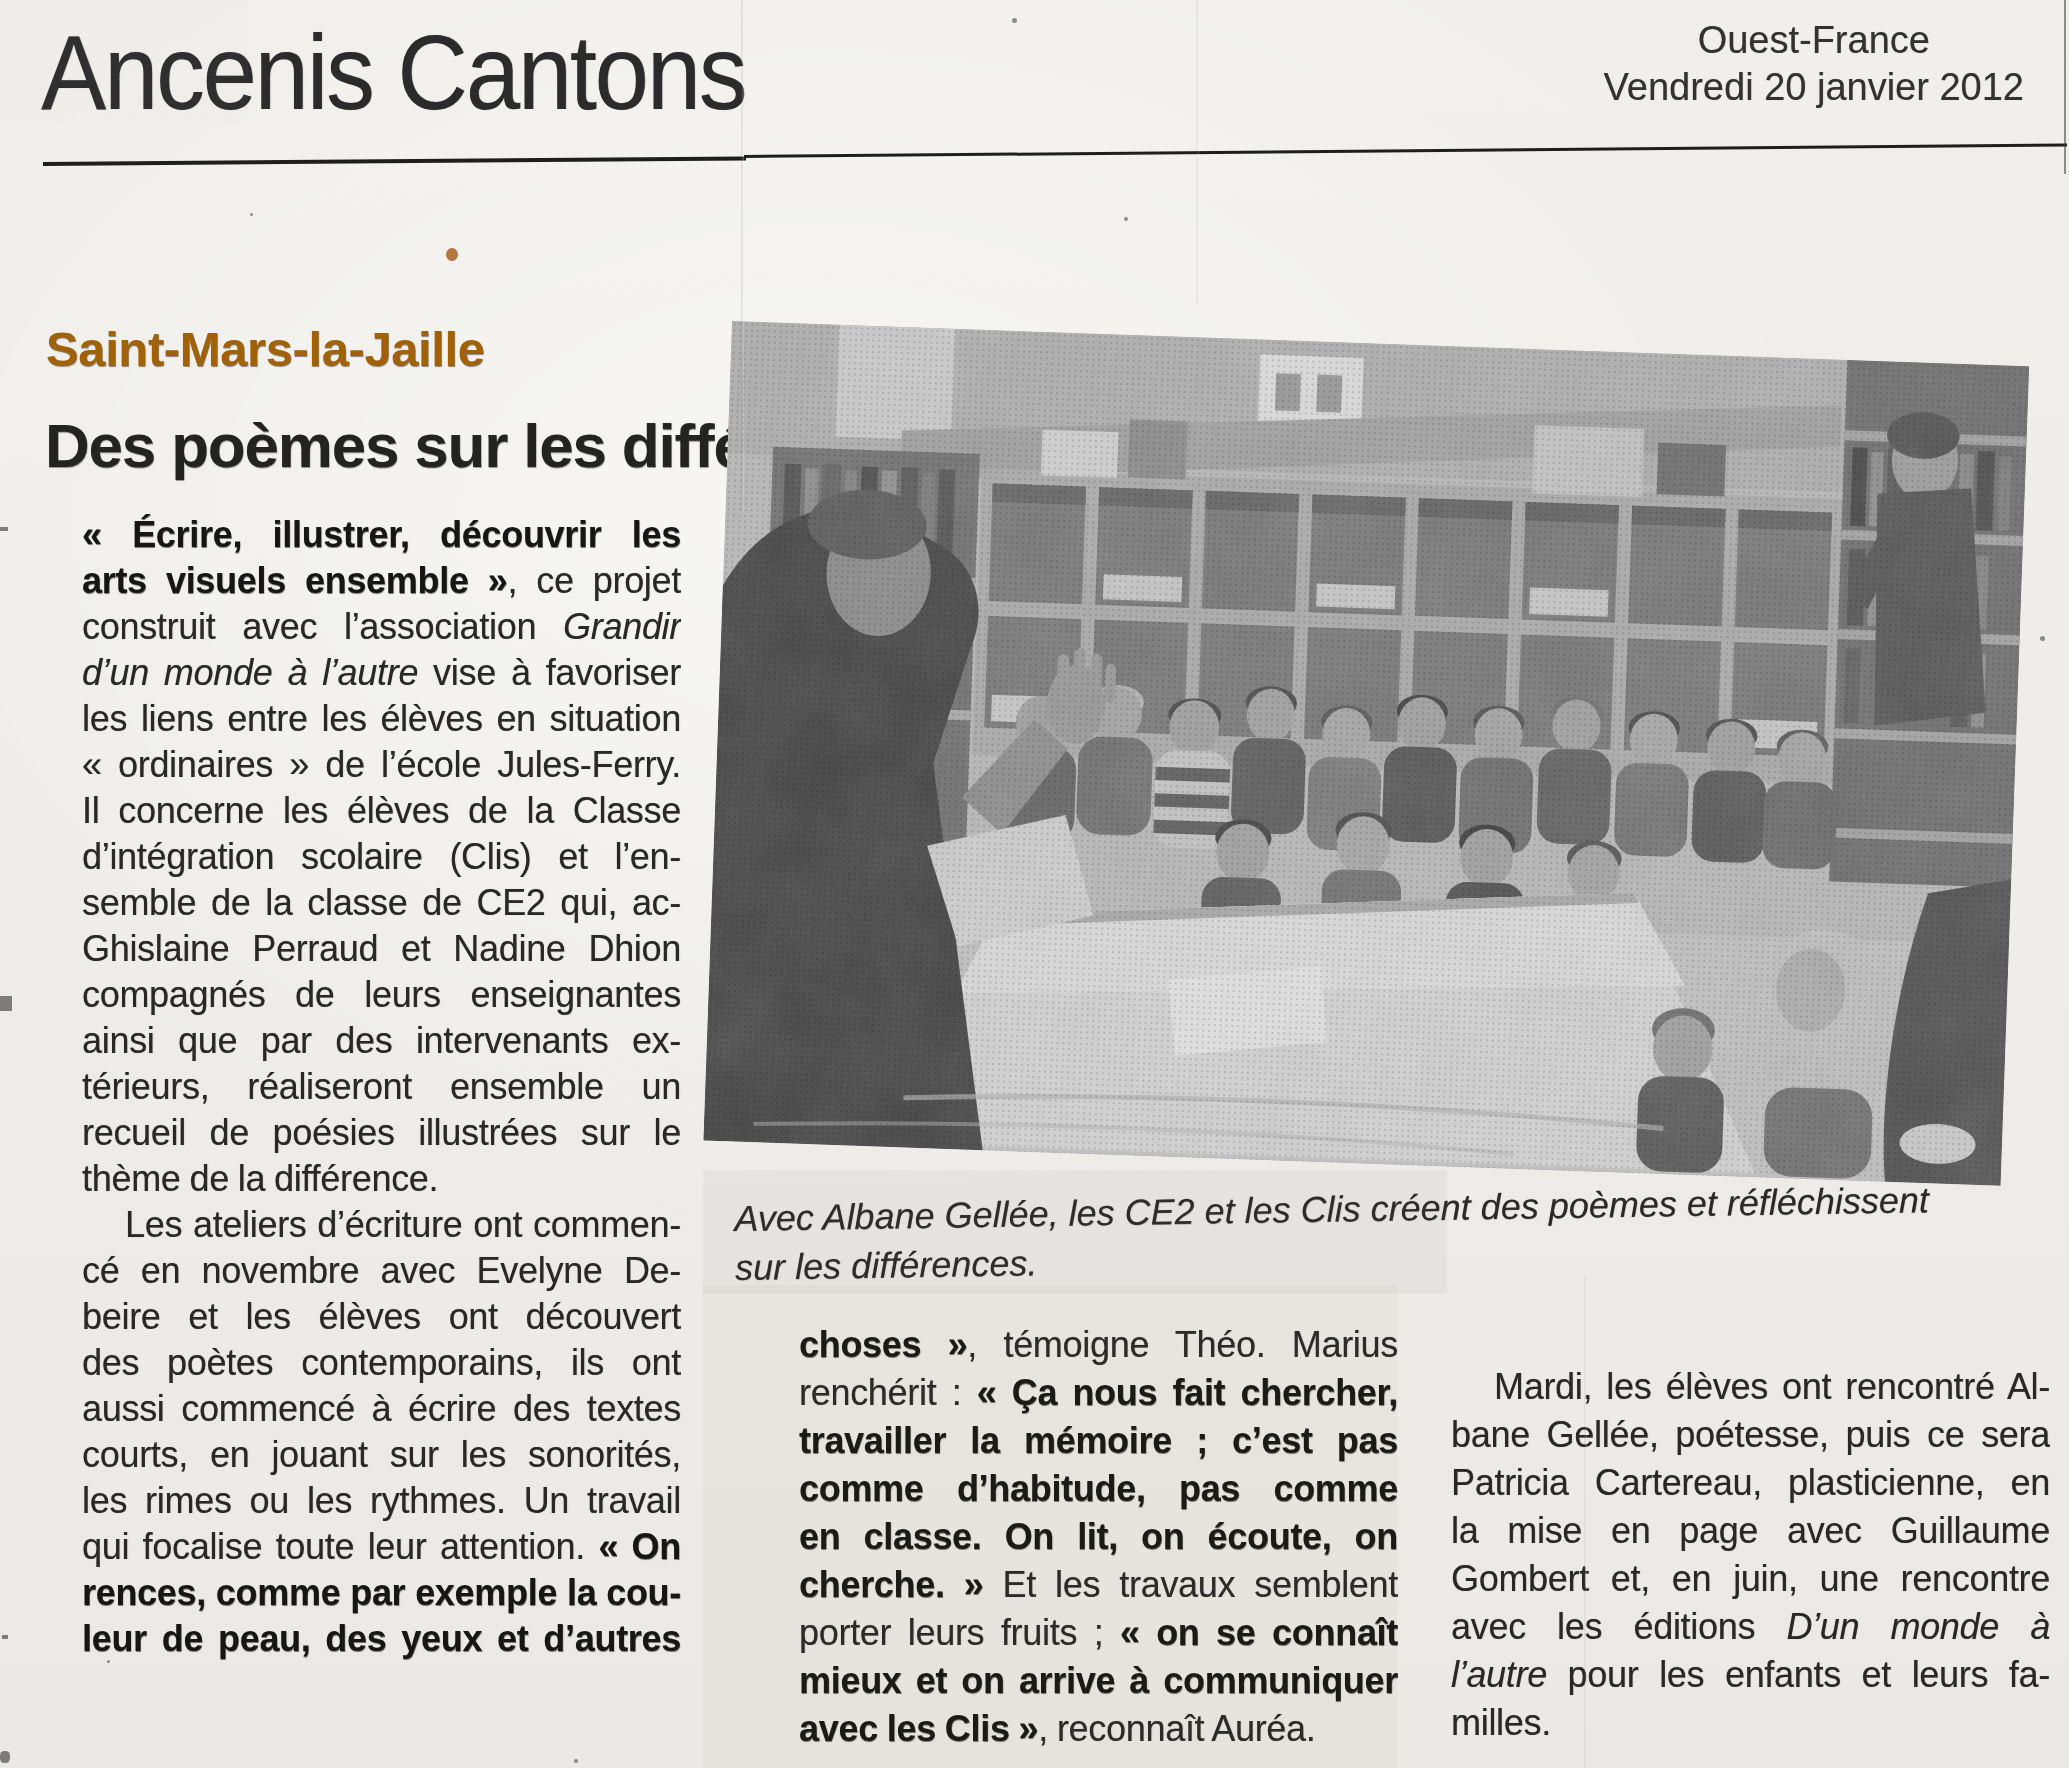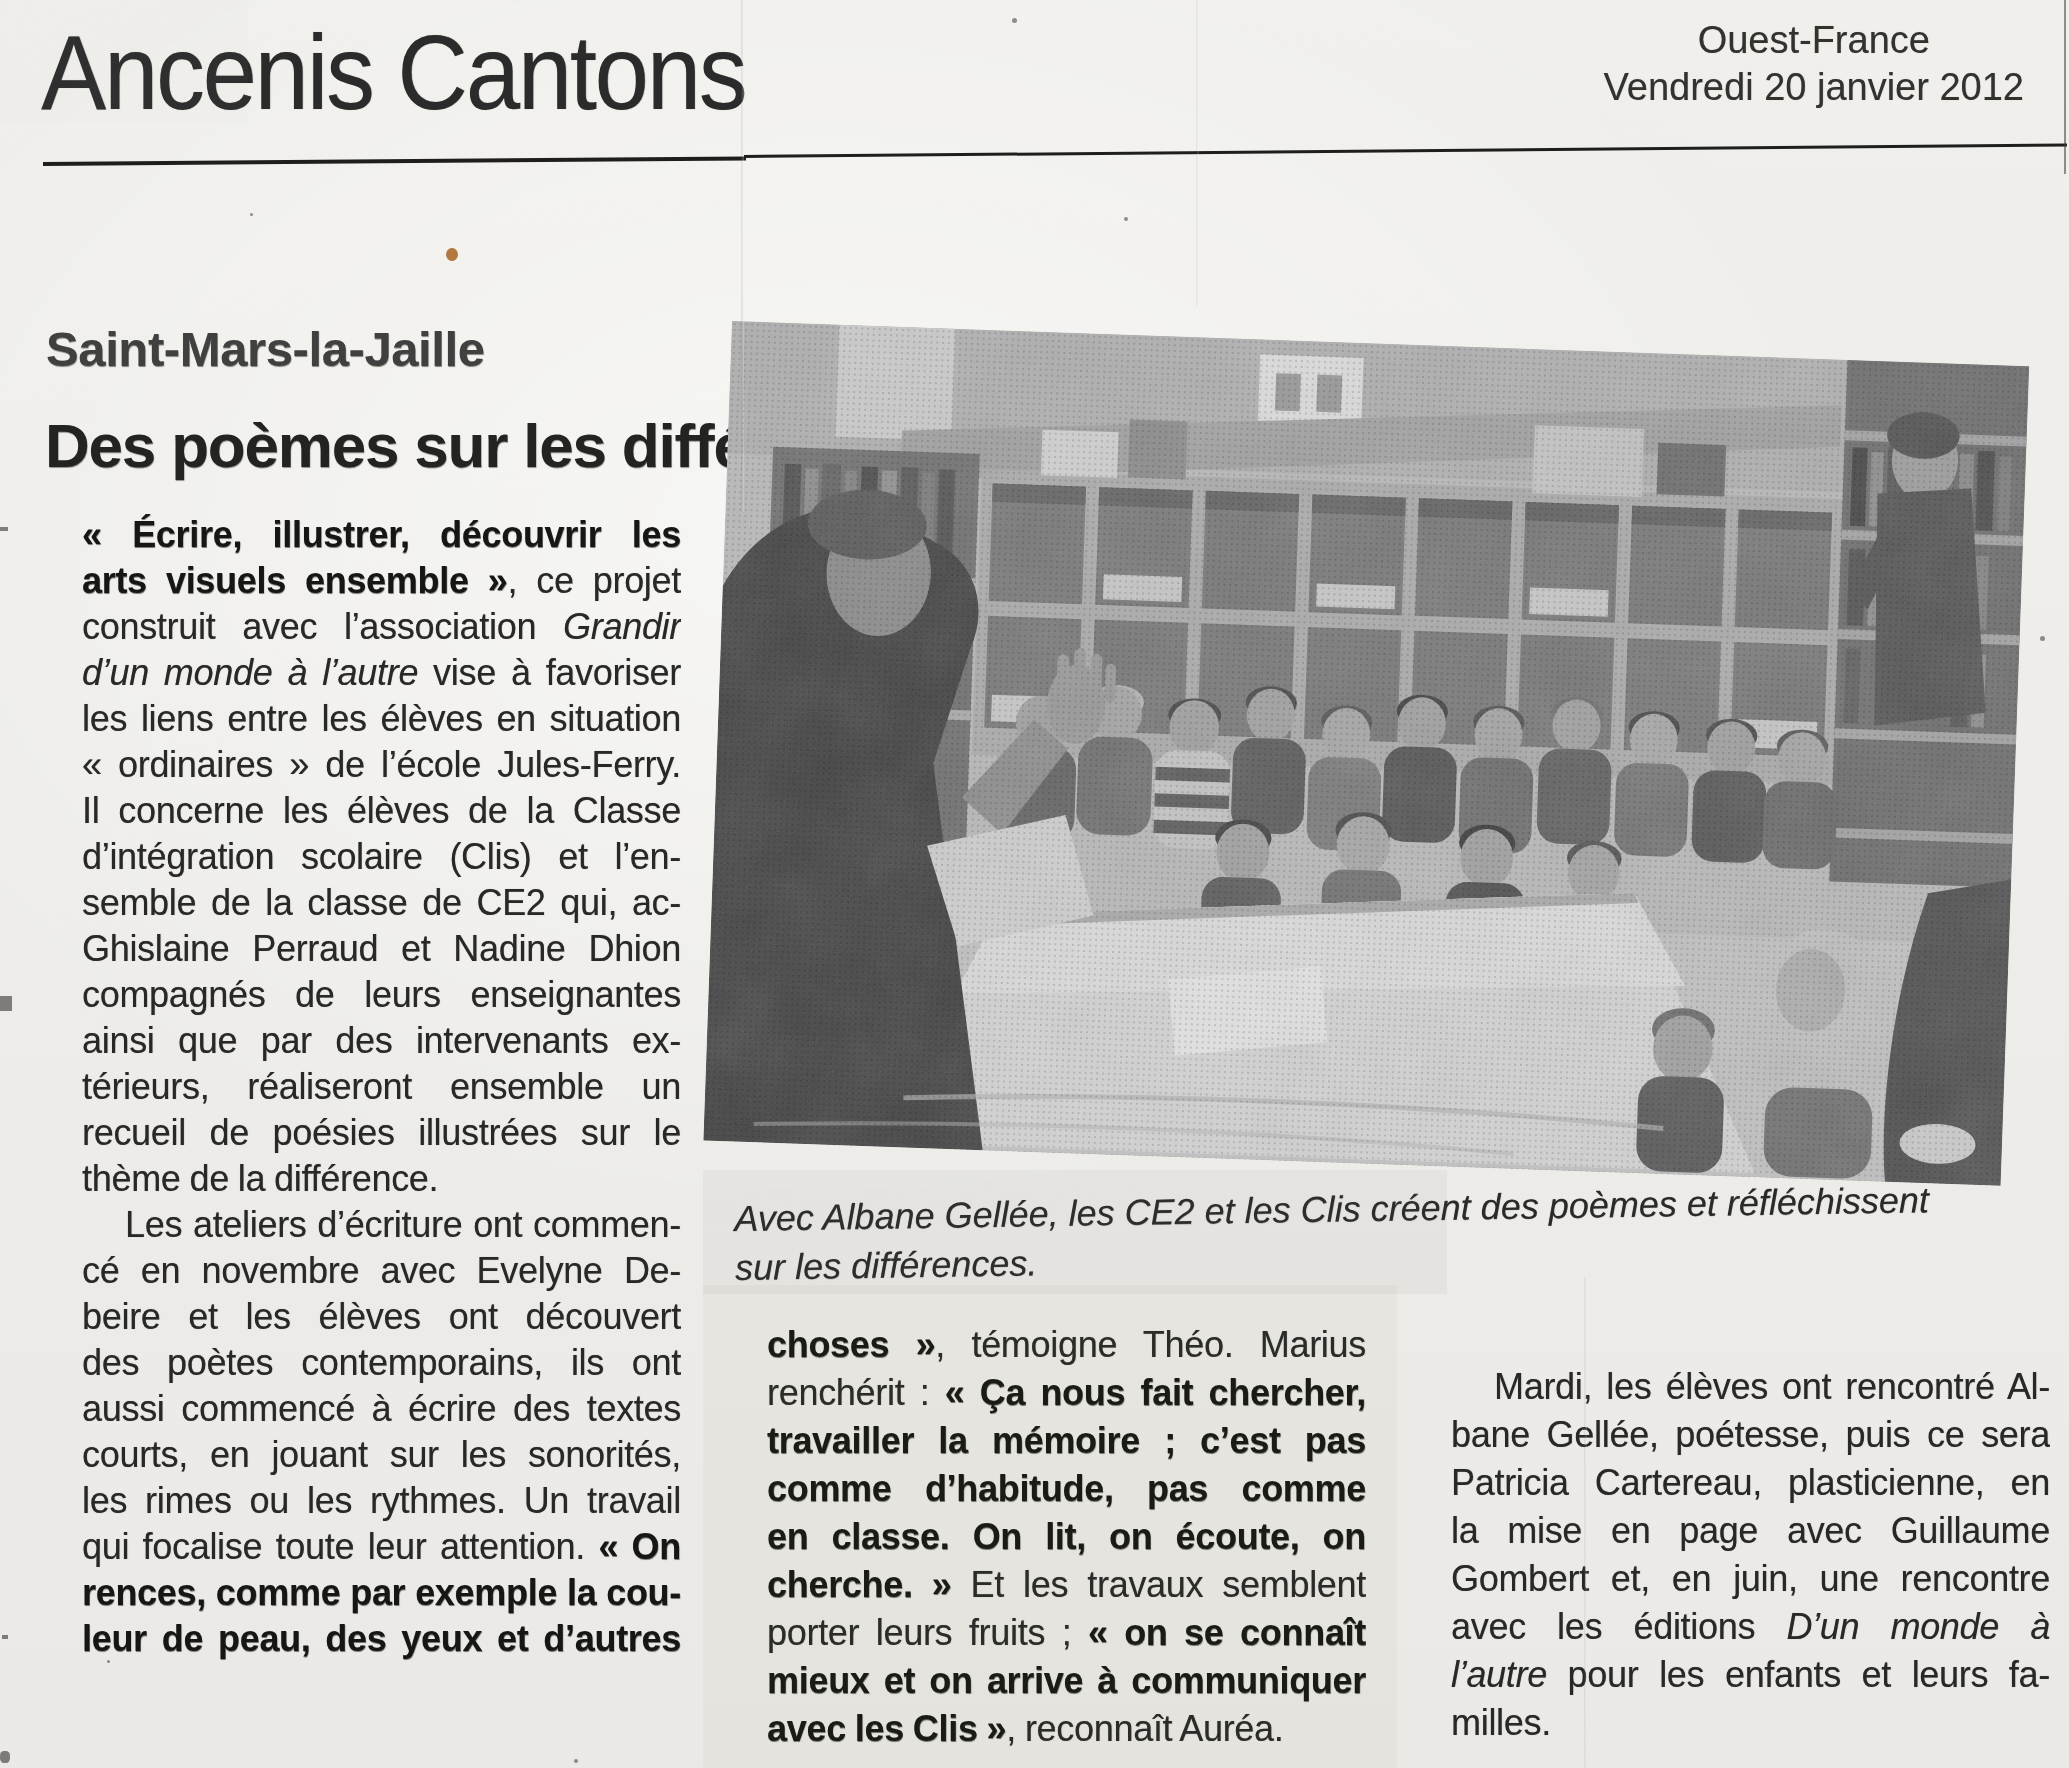--- a/index.html
+++ b/index.html
@@ -23,36 +23,36 @@
   .dateline{
     position:absolute;right:46px;top:16.5px;text-align:center;
     font-size:38px;line-height:47px;color:#32322f;
     text-shadow:0.2px 0.3px 0.7px rgba(40,40,38,0.45);
   }
   .rule{position:absolute;background:#1e1e1c;transform-origin:0 50%;}
   .rule-left{left:43px;top:162px;width:703px;height:4.1px;transform:rotate(-0.45deg);}
   .rule-right{left:744px;top:155px;width:1323px;height:3.3px;transform:rotate(-0.5deg);}
   .kicker{
     position:absolute;left:46px;top:321px;
-    font-size:49px;font-weight:700;letter-spacing:-0.4px;color:#404040;
+    font-size:49px;font-weight:700;letter-spacing:-0.4px;color:#a16207;
     text-shadow:0.5px 0.7px 0.8px rgba(25,25,22,0.5);
     white-space:nowrap;
   }
   .headline{
     position:absolute;left:45px;top:410px;margin:0;
     font-size:62px;font-weight:700;letter-spacing:-1.2px;color:#232321;
     text-shadow:0.4px 0.6px 0.8px rgba(30,30,28,0.45);
     white-space:nowrap;
   }
   
   .col{position:absolute;width:635px;font-size:36px;color:#282826;
        letter-spacing:-0.3px;word-spacing:-0.8px;
        text-shadow:0.2px 0.3px 0.7px rgba(40,38,35,0.5);}
   #col1{left:46px;top:512px;}
-  #col2{left:731px;top:1321px;}
+  #col2{left:763px;top:1321px;}
   #col3{left:1415px;top:1363px;}
   .col .tl{height:46px;line-height:46px;text-align:justify;text-align-last:justify;
            text-justify:inter-word;overflow:hidden;white-space:nowrap;margin-left:36px;}
   #col2 .tl,#col3 .tl{height:48px;line-height:48px;}
   .col .tl.nj{text-align-last:left;}
   .col .tl.ind{text-indent:43px;}
   .col span.b{font-weight:700;color:#161614;text-shadow:0.4px 0.5px 0.7px rgba(20,20,18,0.55);}
   .col span.i{font-style:italic;}
   
   .photo{

